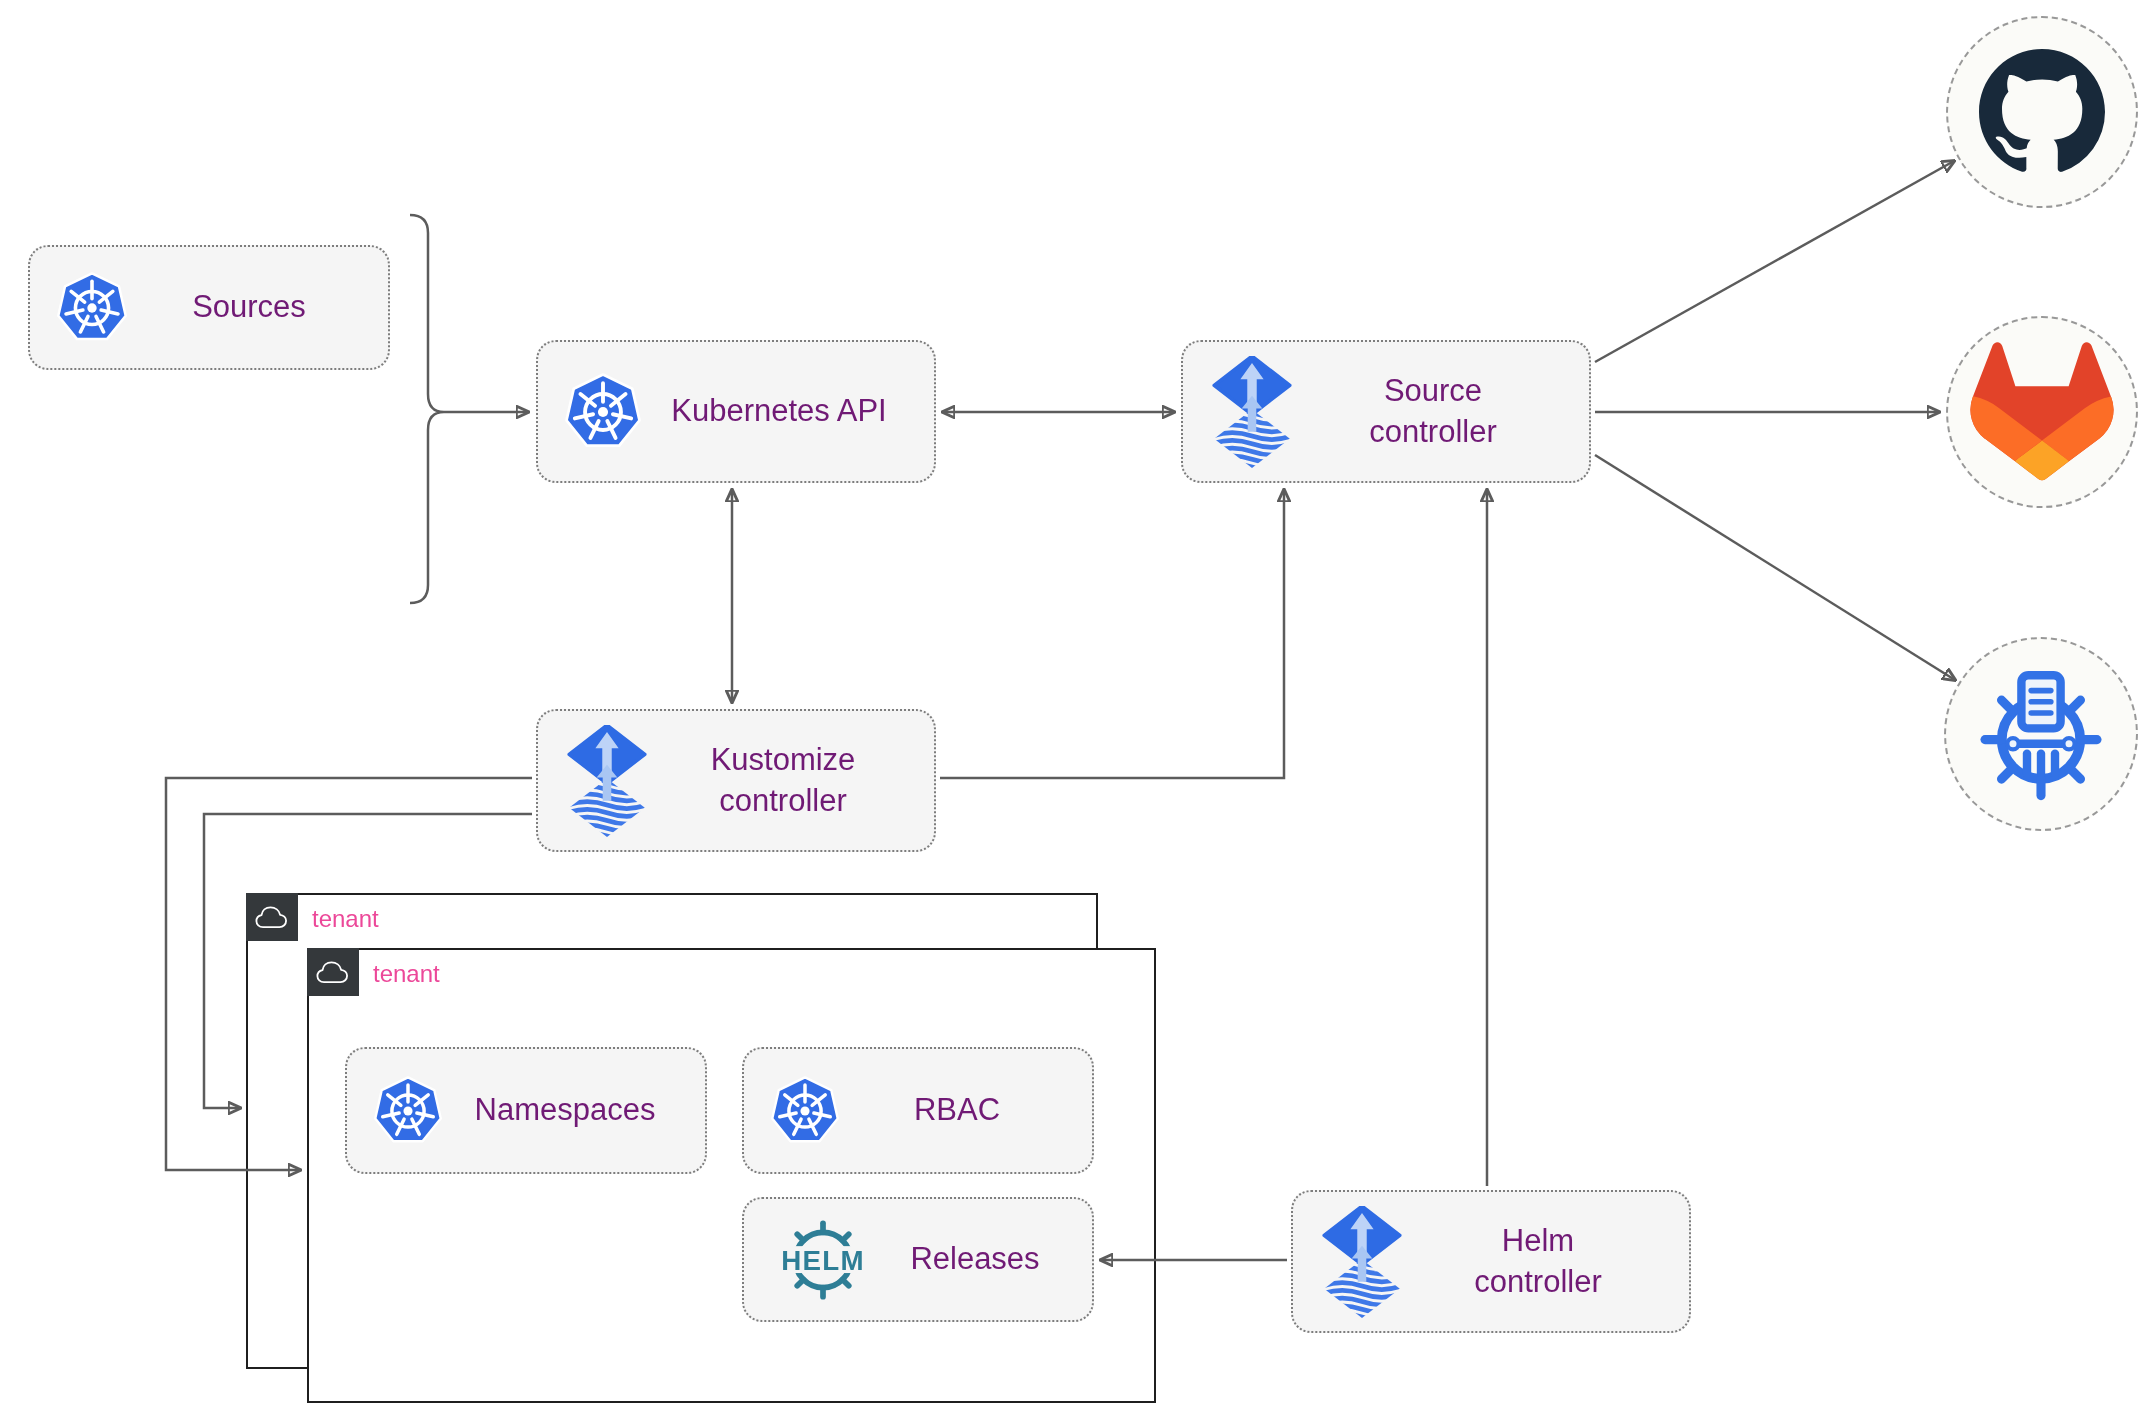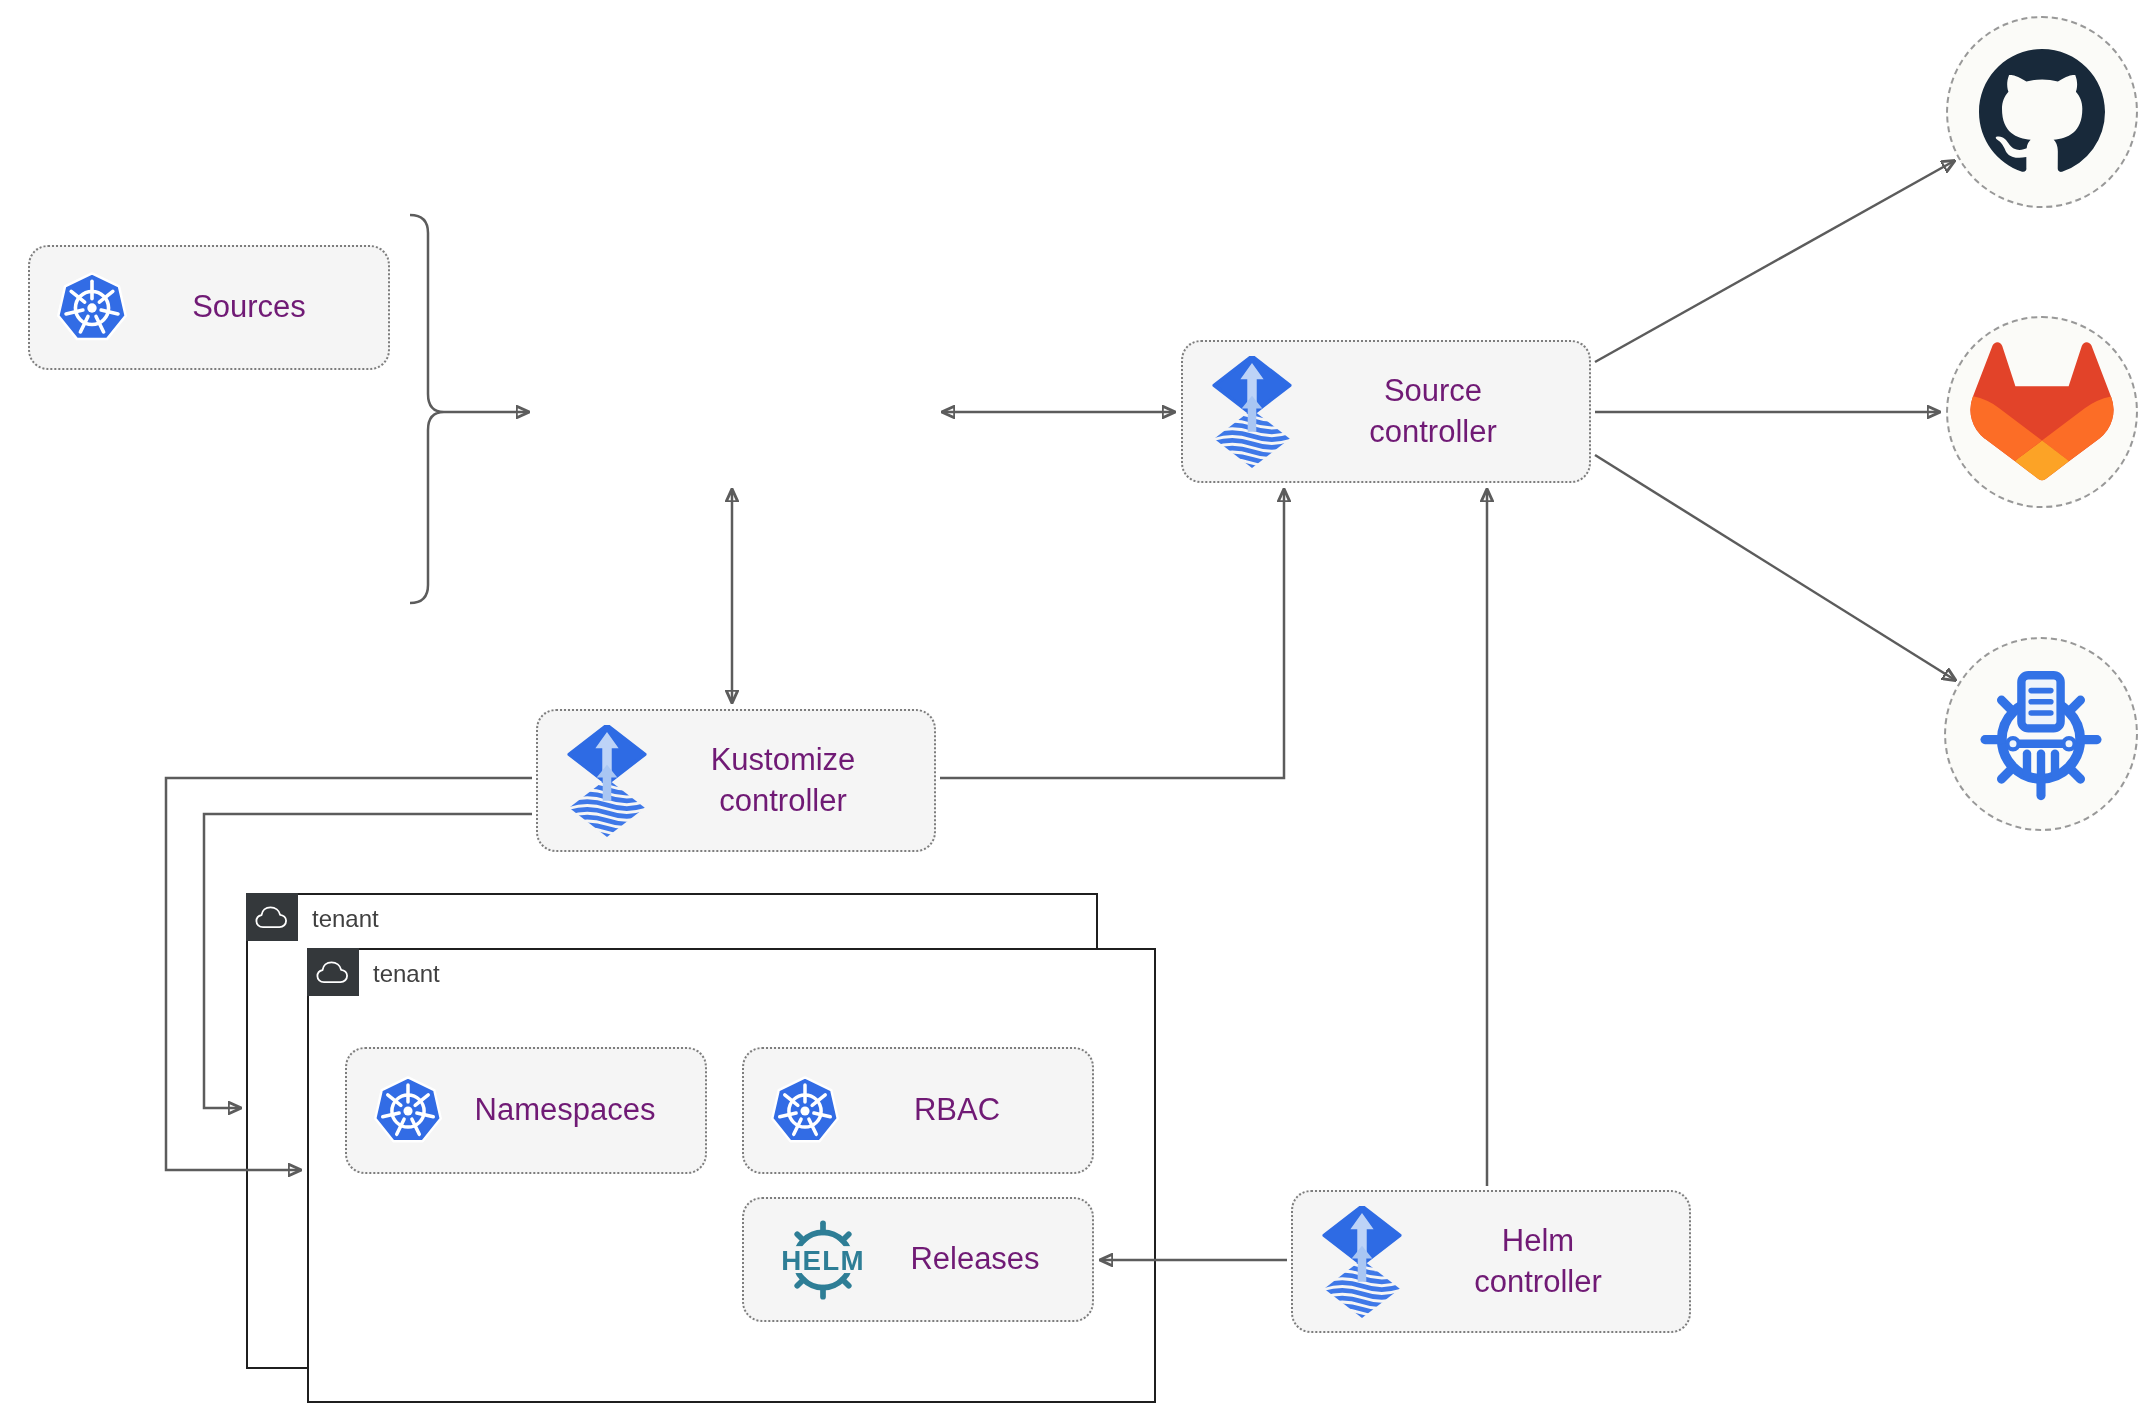--- a/index.html
+++ b/index.html
@@ -12,21 +12,21 @@
   .node .label{flex:1;text-align:center;font-size:31px;line-height:1.32;white-space:pre-line;color:#701a75;}
   .node .icon{flex:none;display:flex;align-items:center;justify-content:center;}
 
   
   .tenant-box{position:absolute;box-sizing:border-box;background:#ffffff;border:2px solid #1f1f1f;}
   .tenant-box.rear{z-index:1;}
   .tenant-box.front{z-index:2;}
   .tenant-tab{position:absolute;left:-2px;top:-2px;width:52px;height:48px;background:#34383b;
               display:flex;align-items:center;justify-content:center;}
   .tenant-label{position:absolute;left:64px;top:0;height:48px;display:flex;align-items:center;
-                font-size:24px;color:#404040;}
+                font-size:24px;color:#ec4899;}
 
   
   .ext-circle{position:absolute;box-sizing:border-box;border:2px dashed #989898;border-radius:50%;
               background:#fbfbf8;display:flex;align-items:center;justify-content:center;z-index:3;}
 
   
   svg.wires{position:absolute;left:0;top:0;width:2144px;height:1407px;z-index:4;pointer-events:none;}
   svg.wires path{fill:none;stroke:#5c5c5c;stroke-width:2.5px;}
   .defs-hidden{position:absolute;width:0;height:0;overflow:hidden;}
 </style>
@@ -153,20 +153,28 @@
   <div class="node" style="left:28px;top:245px;width:362px;height:125px">
     <span class="icon">
         <svg width="72" height="72">
           <use href="#sym-k8s"></use>
         </svg>
       </span>
     <span class="label">Sources</span>
   </div>
 
 
+  <div class="node" style="left:536px;top:340px;width:400px;height:143px">
+    <span class="icon">
+        <svg width="78" height="78">
+          <use href="#sym-k8s"></use>
+        </svg>
+      </span>
+    <span class="label">Kubernetes API</span>
+  </div>
 
   <div class="node" style="left:1181px;top:340px;width:410px;height:143px">
     <span class="icon">
         <svg width="86" height="112">
           <use href="#sym-flux"></use>
         </svg>
       </span>
     <span class="label">Source
 controller</span>
   </div>

